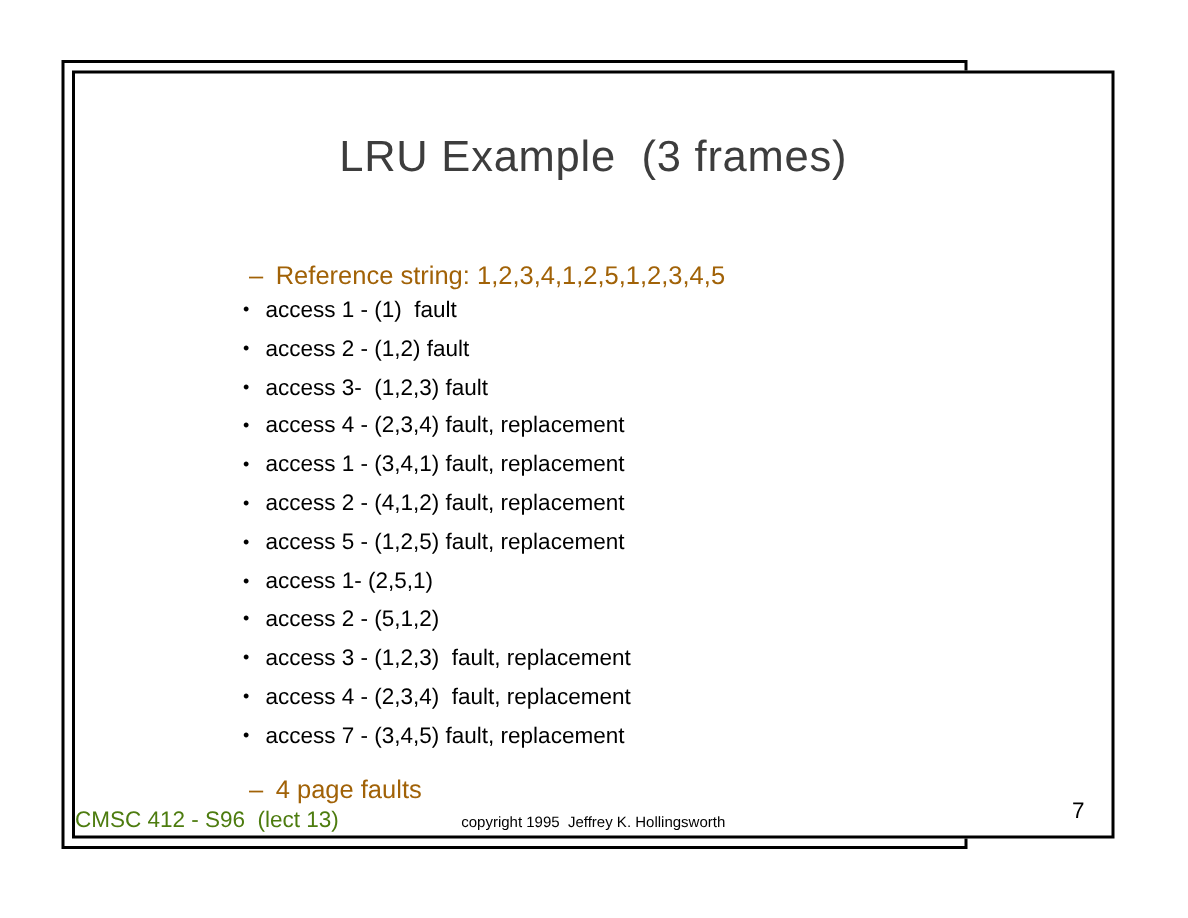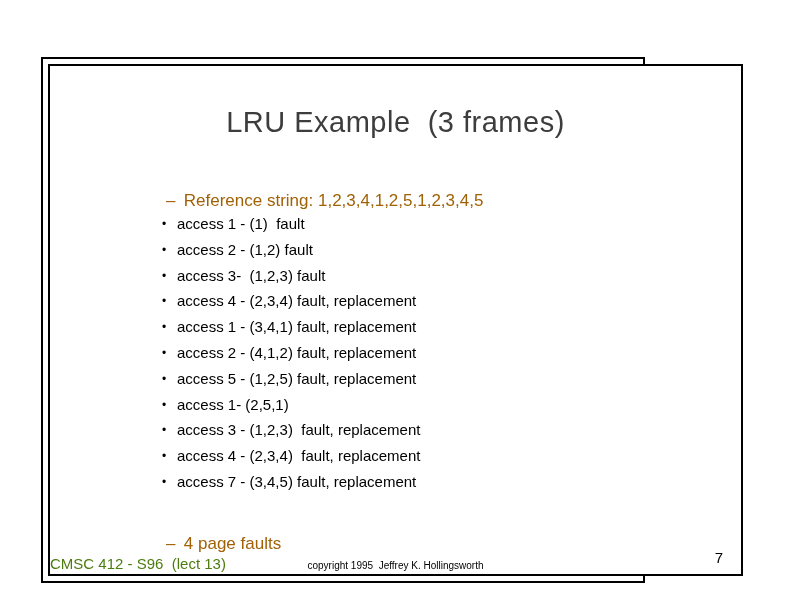--- a/index.html
+++ b/index.html
@@ -13,21 +13,21 @@
   }
   .page {
     position: relative;
     width: 792px;
     height: 612px;
     background: #ffffff;
   }
   .outer-frame {
     position: absolute;
     left: 41px;
-    top: 57px;
+    top: 40px;
     width: 604px;
     height: 526px;
     border: 2px solid #000000;
     box-sizing: border-box;
     background: #ffffff;
     text-decoration: underline;
   }
   .inner-frame {
     position: absolute;
     left: 5px;
@@ -123,20 +123,21 @@
 
       <div class="access-list">
         <div class="access-row"><span class="dot">•</span><span>access 1 - (1)  fault</span></div>
         <div class="access-row"><span class="dot">•</span><span>access 2 - (1,2) fault</span></div>
         <div class="access-row"><span class="dot">•</span><span>access 3-  (1,2,3) fault</span></div>
         <div class="access-row"><span class="dot">•</span><span>access 4 - (2,3,4) fault, replacement</span></div>
         <div class="access-row"><span class="dot">•</span><span>access 1 - (3,4,1) fault, replacement</span></div>
         <div class="access-row"><span class="dot">•</span><span>access 2 - (4,1,2) fault, replacement</span></div>
         <div class="access-row"><span class="dot">•</span><span>access 5 - (1,2,5) fault, replacement</span></div>
         <div class="access-row"><span class="dot">•</span><span>access 1- (2,5,1)</span></div>
+        <div class="access-row"><span class="dot">•</span><span>access 2 - (5,1,2)</span></div>
         <div class="access-row"><span class="dot">•</span><span>access 3 - (1,2,3)  fault, replacement</span></div>
         <div class="access-row"><span class="dot">•</span><span>access 4 - (2,3,4)  fault, replacement</span></div>
         <div class="access-row"><span class="dot">•</span><span>access 7 - (3,4,5) fault, replacement</span></div>
       </div>
 
       <div class="level1 summary-line">
         <span class="dash">–</span><span>4 page faults</span>
       </div>
 
       <div class="footer-left">CMSC 412 - S96  (lect 13)</div>

